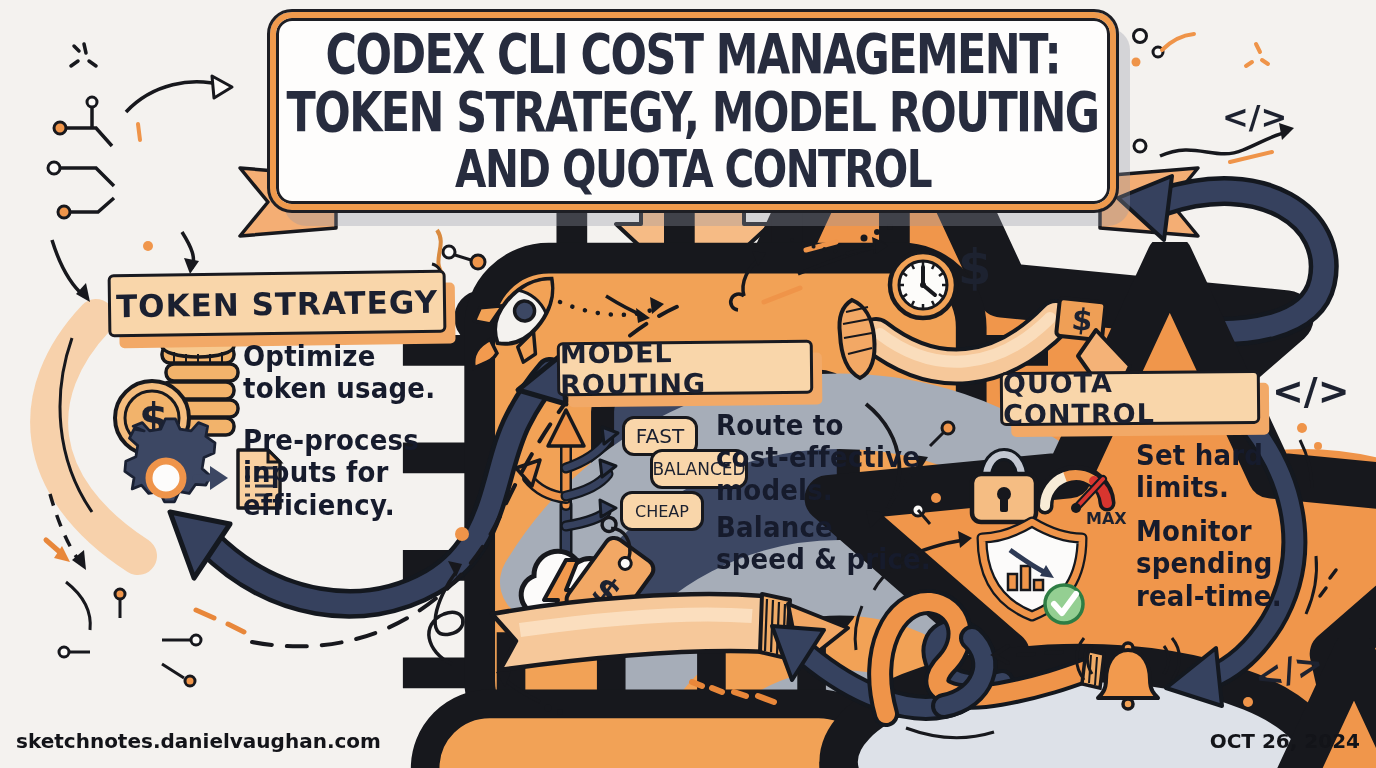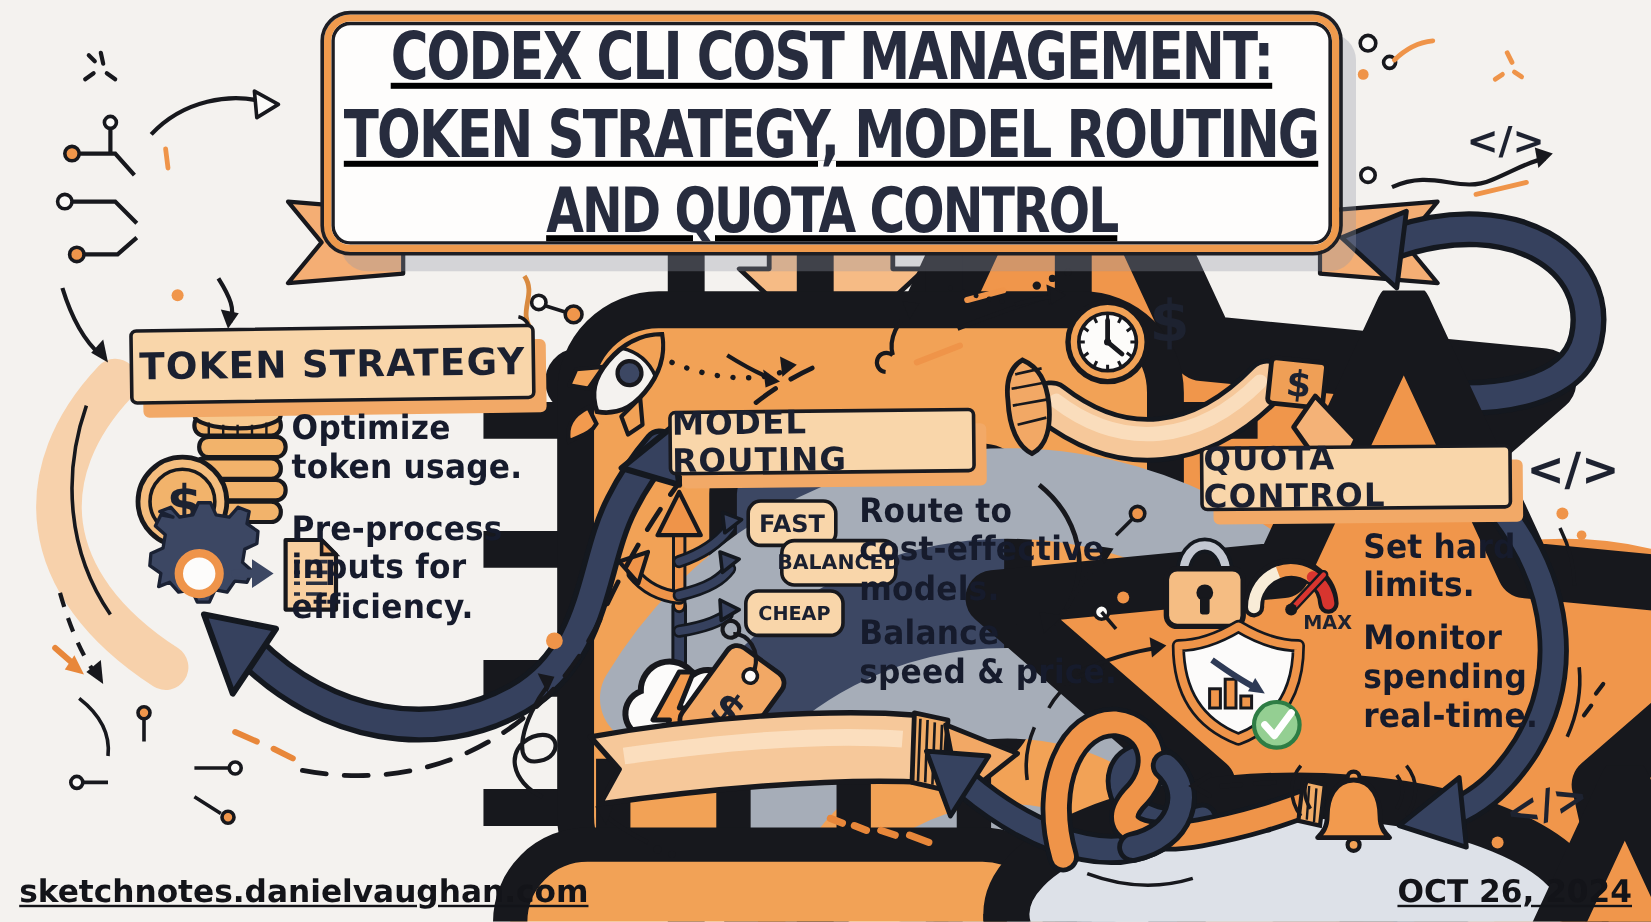--- a/index.html
+++ b/index.html
@@ -4,38 +4,38 @@
 <style>
   html,body{margin:0;padding:0;}
   body{width:1376px;height:768px;position:relative;overflow:hidden;
        background:#f4f2ef;font-family:"DejaVu Sans",sans-serif;}
   .abs{position:absolute;}
   .z2{z-index:2;}
   .doodles{position:absolute;left:0;top:0;width:1376px;height:768px;z-index:1;}
   .banner{left:270px;top:12px;width:834px;height:186px;background:#fefdfc;
           border:6px solid #ef9a4d;border-radius:22px;outline:3px solid #1d1e24;
           box-shadow:inset 0 0 0 3px #1d1e24, 14px 16px 0 rgba(148,153,168,.33);
-          display:flex;flex-direction:column;align-items:center;justify-content:space-between;text-decoration:underline;}
+          display:flex;flex-direction:column;align-items:center;justify-content:center;}
   .title-line{font-weight:bold;color:#272c3e;letter-spacing:-2px;line-height:1.06;
           transform:scaleX(0.78);transform-origin:center;white-space:nowrap;}
   .t1{font-size:55px;} .t2{font-size:55px;} .t3{font-size:52px;}
   .head-box{background:#f9d6aa;border:3.5px solid #191a20;border-radius:6px;
           display:flex;align-items:center;justify-content:center;font-weight:bold;color:#1b2030;
           box-shadow:10px 12px 0 -1px #f2a967;letter-spacing:1px;}
   .ts-head{left:108px;top:272px;width:332px;height:57px;font-size:31px;transform:rotate(-0.8deg);}
   .mr-head{left:557px;top:341px;width:250px;height:48px;font-size:27px;transform:rotate(-0.6deg);}
   .qc-head{left:1000px;top:371px;width:254px;height:48px;font-size:27px;transform:rotate(-0.5deg);}
   .note{color:#161b2c;font-weight:bold;font-size:28px;line-height:1.16;letter-spacing:0.2px;
         white-space:pre-line;transform:scaleX(0.93);transform-origin:left top;}
-  .pill{background:#f9d6aa;border:3px solid #17181d;border-radius:12px;font-weight:bold;color:#1b2030;
+  .pill{background:#f9d6aa;border:3px solid #17181d;border-radius:12px;font-weight:normal;color:#1b2030;
         display:flex;align-items:center;justify-content:center;}
   .pill-fast{left:622px;top:416px;width:70px;height:34px;font-size:20px;}
   .pill-balanced{left:616px;top:449px;width:92px;height:34px;font-size:17px;margin-left:34px;}
   .pill-cheap{left:620px;top:491px;width:78px;height:34px;font-size:16px;}
-  .footer-text{font-weight:bold;color:#131419;font-size:26px;text-decoration:underline;}
+  .footer-text{font-weight:bold;color:#131419;font-size:20px;}
   .ink-text{font-family:"DejaVu Sans",sans-serif;font-weight:bold;fill:#1d2230;}
 </style>
 </head>
 <body>
 
 <svg class="doodles" viewBox="0 0 1376 768" xmlns="http://www.w3.org/2000/svg">
   <defs>
     <symbol id="sym-star" viewBox="0 0 44 42">
       <path d="M22 1 L28.5 15 L44 16.5 L32.5 26.5 L36 42 L22 33.5 L8 42 L11.5 26.5 L0 16.5 L15.5 15 Z" stroke-linejoin="round"></path>
     </symbol>

